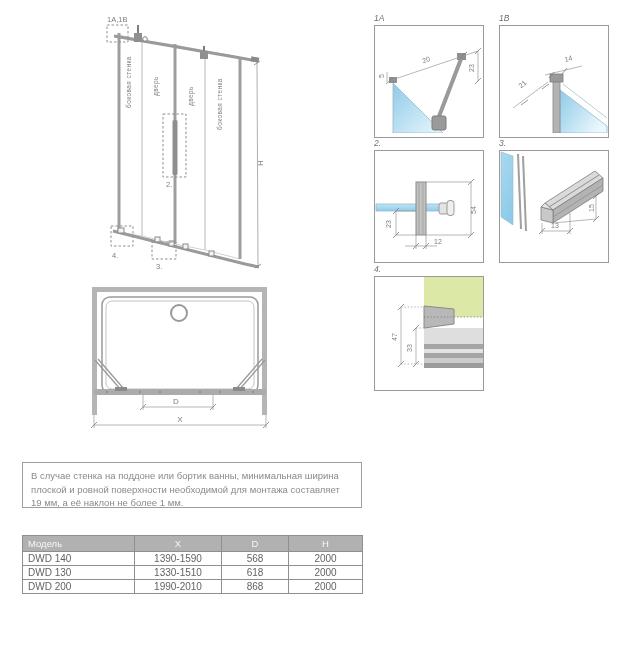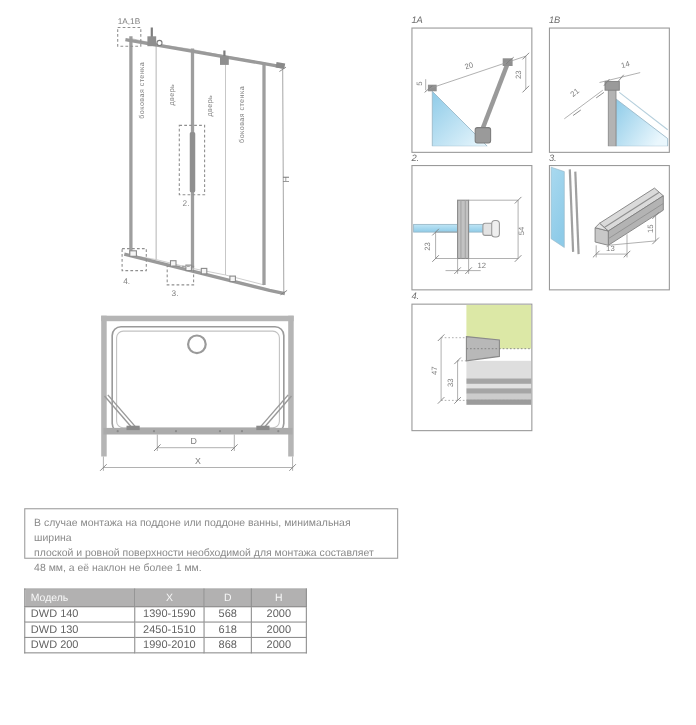--- a/index.html
+++ b/index.html
@@ -6,21 +6,21 @@
   #page{position:relative;width:633px;height:659px;background:#ffffff;overflow:hidden;
         font-family:"Liberation Sans",sans-serif;}
   svg text{font-family:"Liberation Sans",sans-serif;fill:#7d7d7d;}
   .detail{position:absolute;}
   .detail-label{font-size:8.5px;color:#6e6e6e;margin-bottom:2px;height:10px;font-style:italic;}
   .detail-box{border:1px solid #9a9a9a;background:#fff;}
   #note{position:absolute;left:22px;top:462px;width:322px;height:32px;
         border:1.5px solid #9e9e9e;padding:6px 8px;font-size:9.5px;line-height:13.5px;color:#8a8a8a;}
   #spec-table{position:absolute;left:22px;top:535px;border-collapse:collapse;
         font-size:10px;color:#636363;}
-  #spec-table th,#spec-table td{border:1px solid #8f8f8f;padding:0 4px;height:13px;line-height:13px;}
+  #spec-table th,#spec-table td{border:1px solid #8f8f8f;padding:0 16px;height:13px;line-height:13px;}
   #spec-table th{background:#b2b1b1;color:#f8f8f8;font-weight:normal;font-size:9.5px;height:15px;}
   #spec-table th.left, #spec-table td.left{text-align:left;padding-left:5px;}
   #spec-table th.c, #spec-table td.c{text-align:center;}
   .w1{width:90px}.w2{width:54px}.w3{width:34px}.w4{width:41px}
 </style>
 </head>
 <body>
 
 <div id="page">
 
@@ -295,44 +295,44 @@
 
     <line x1="9" y1="140" x2="9" y2="153" stroke="#9a9a9a" stroke-width="0.7"></line>
     <line x1="181" y1="140" x2="181" y2="153" stroke="#9a9a9a" stroke-width="0.7"></line>
     <line x1="9" y1="150" x2="181" y2="150" stroke="#9a9a9a" stroke-width="0.7"></line>
     <line x1="6" y1="153" x2="12" y2="147" stroke="#7d7d7d" stroke-width="0.8"></line>
     <line x1="178" y1="153" x2="184" y2="147" stroke="#7d7d7d" stroke-width="0.8"></line>
     <text x="95" y="147" font-size="8" text-anchor="middle">X</text>
   </svg>
 
   <div id="note">
-    <div>В случае монтажа на поддоне или поддоне ванны, минимальная ширина</div>
+    <div>В случае стенка на поддоне или бортик ванны, минимальная ширина</div>
     <div>плоской и ровной поверхности необходимой для монтажа составляет</div>
-    <div>48 мм, а её наклон не более 1 мм.</div>
+    <div>19 мм, а её наклон не более 1 мм.</div>
   </div>
 
   <table id="spec-table">
     <thead>
       <tr>
         <th class="left w1">Модель</th>
         <th class="c w2">X</th>
         <th class="c w3">D</th>
         <th class="c w4">H</th>
       </tr>
     </thead>
     <tbody>
       <tr>
         <td class="left">DWD 140</td>
         <td class="c">1390-1590</td>
         <td class="c">568</td>
         <td class="c">2000</td>
       </tr>
       <tr>
         <td class="left">DWD 130</td>
-        <td class="c">2450-1510</td>
+        <td class="c">1330-1510</td>
         <td class="c">618</td>
         <td class="c">2000</td>
       </tr>
       <tr>
         <td class="left">DWD 200</td>
         <td class="c">1990-2010</td>
         <td class="c">868</td>
         <td class="c">2000</td>
       </tr>
     </tbody>

